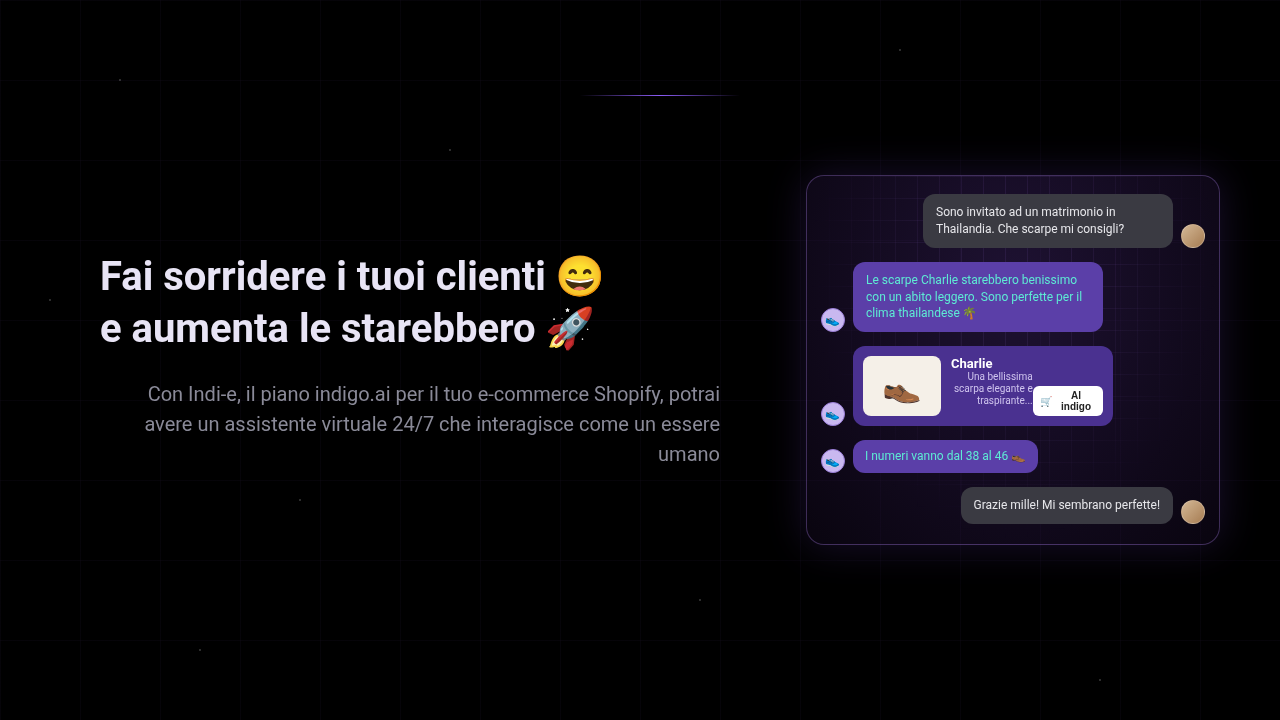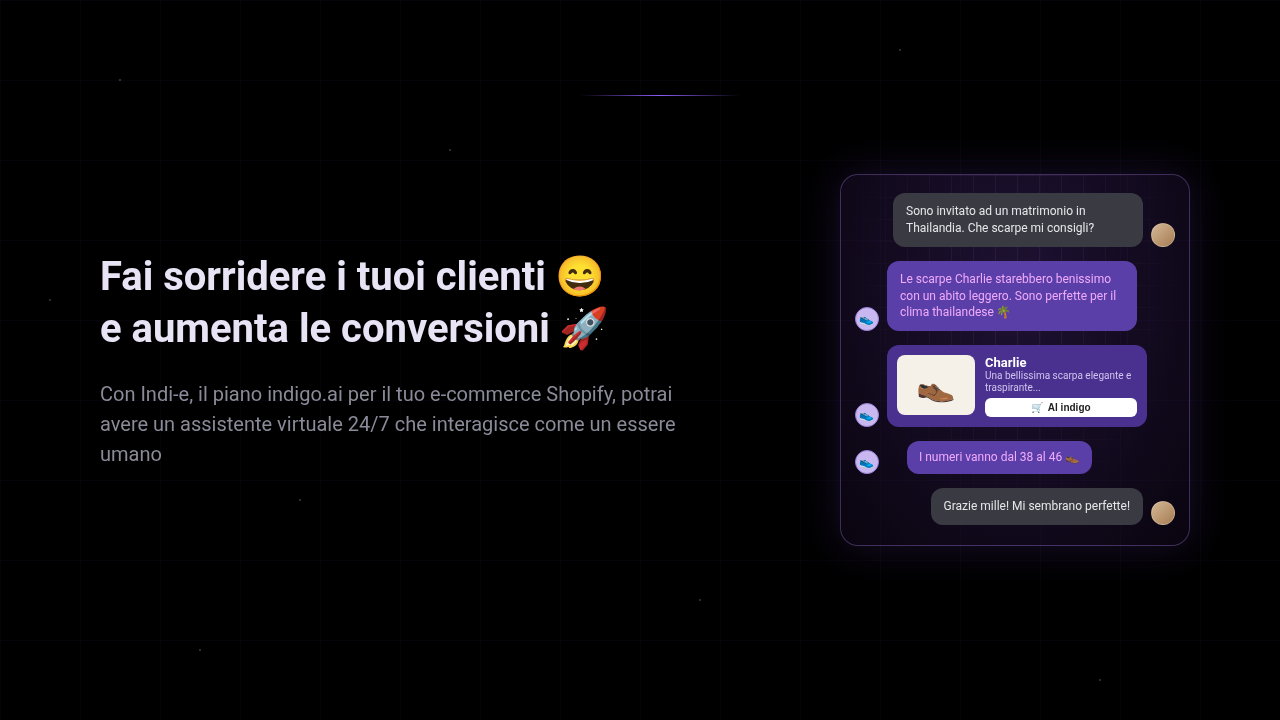--- a/index.html
+++ b/index.html
@@ -58,27 +58,27 @@
     font-weight: 700;
     color: #e8e4f5;
     line-height: 1.3;
     margin-bottom: 24px;
   }
   
   .subline {
     font-size: 20px;
     line-height: 1.5;
     color: #8a8a98;
-    text-align: left;
+    text-align: right;
     max-width: 620px;
   }
   
   
   .chat-panel {
-    width: 350px;
+    width: 414px;
     background: radial-gradient(ellipse at 50% 30%, rgba(120,70,200,0.25), rgba(30,15,50,0.3));
     border: 1px solid rgba(160,120,220,0.35);
     border-radius: 18px;
     padding: 18px 14px;
     position: relative;
     box-shadow: 0 0 40px rgba(100,60,180,0.25);
   }
   
   .chat-panel::before {
     content: "";
@@ -129,25 +129,24 @@
     font-size: 12px;
     line-height: 1.4;
     max-width: 250px;
   }
   .bubble.user-bubble {
     background: #3a3a42;
     color: #e6e6ea;
   }
   .bubble.bot-bubble {
     background: #5b3fa8;
-    color: #f0abfc;
+    color: #5eead4;
   }
   .bubble.bot-bubble.small {
     padding: 8px 12px;
-    margin-left: 20px;
   }
   
   .product-card {
     background: #4a3190;
     border-radius: 12px;
     padding: 10px;
     display: flex;
     gap: 10px;
     max-width: 260px;
     align-items: stretch;
@@ -159,32 +158,32 @@
     border-radius: 8px;
     display: flex;
     align-items: center;
     justify-content: center;
     font-size: 32px;
     flex-shrink: 0;
   }
   .product-info {
     flex: 1;
     display: flex;
-    flex-direction: column;
     justify-content: space-between;
   }
   .product-title {
     font-size: 13px;
     font-weight: 700;
     color: #fff;
   }
   .product-desc {
     font-size: 10px;
     color: #cfc4ee;
     line-height: 1.2;
+    text-align: right;
   }
   .product-btn {
     background: #fff;
     color: #222;
     border: none;
     border-radius: 6px;
     padding: 4px 8px;
     font-size: 10px;
     font-weight: 600;
     display: inline-flex;
@@ -212,21 +211,21 @@
 <body>
 
 <div class="grid-bg"></div>
 <div class="stars"></div>
 <div class="accent-line"></div>
 
 <div class="container">
   <div class="left-col">
     <h1 class="headline">
       <span>Fai sorridere i tuoi clienti 😄</span><br>
-      <span>e aumenta le conversioni 🚀</span>
+      <span>e aumenta le starebbero 🚀</span>
     </h1>
     <p class="subline">Con Indi-e, il piano indigo.ai per il tuo e-commerce Shopify, potrai avere un assistente virtuale 24/7 che interagisce come un essere umano</p>
   </div>
 
   <div class="chat-panel">
 
     <div class="msg-row user">
       <div class="bubble user-bubble">Sono invitato ad un matrimonio in Thailandia. Che scarpe mi consigli?</div>
       <div class="avatar user-av"></div>
     </div>

